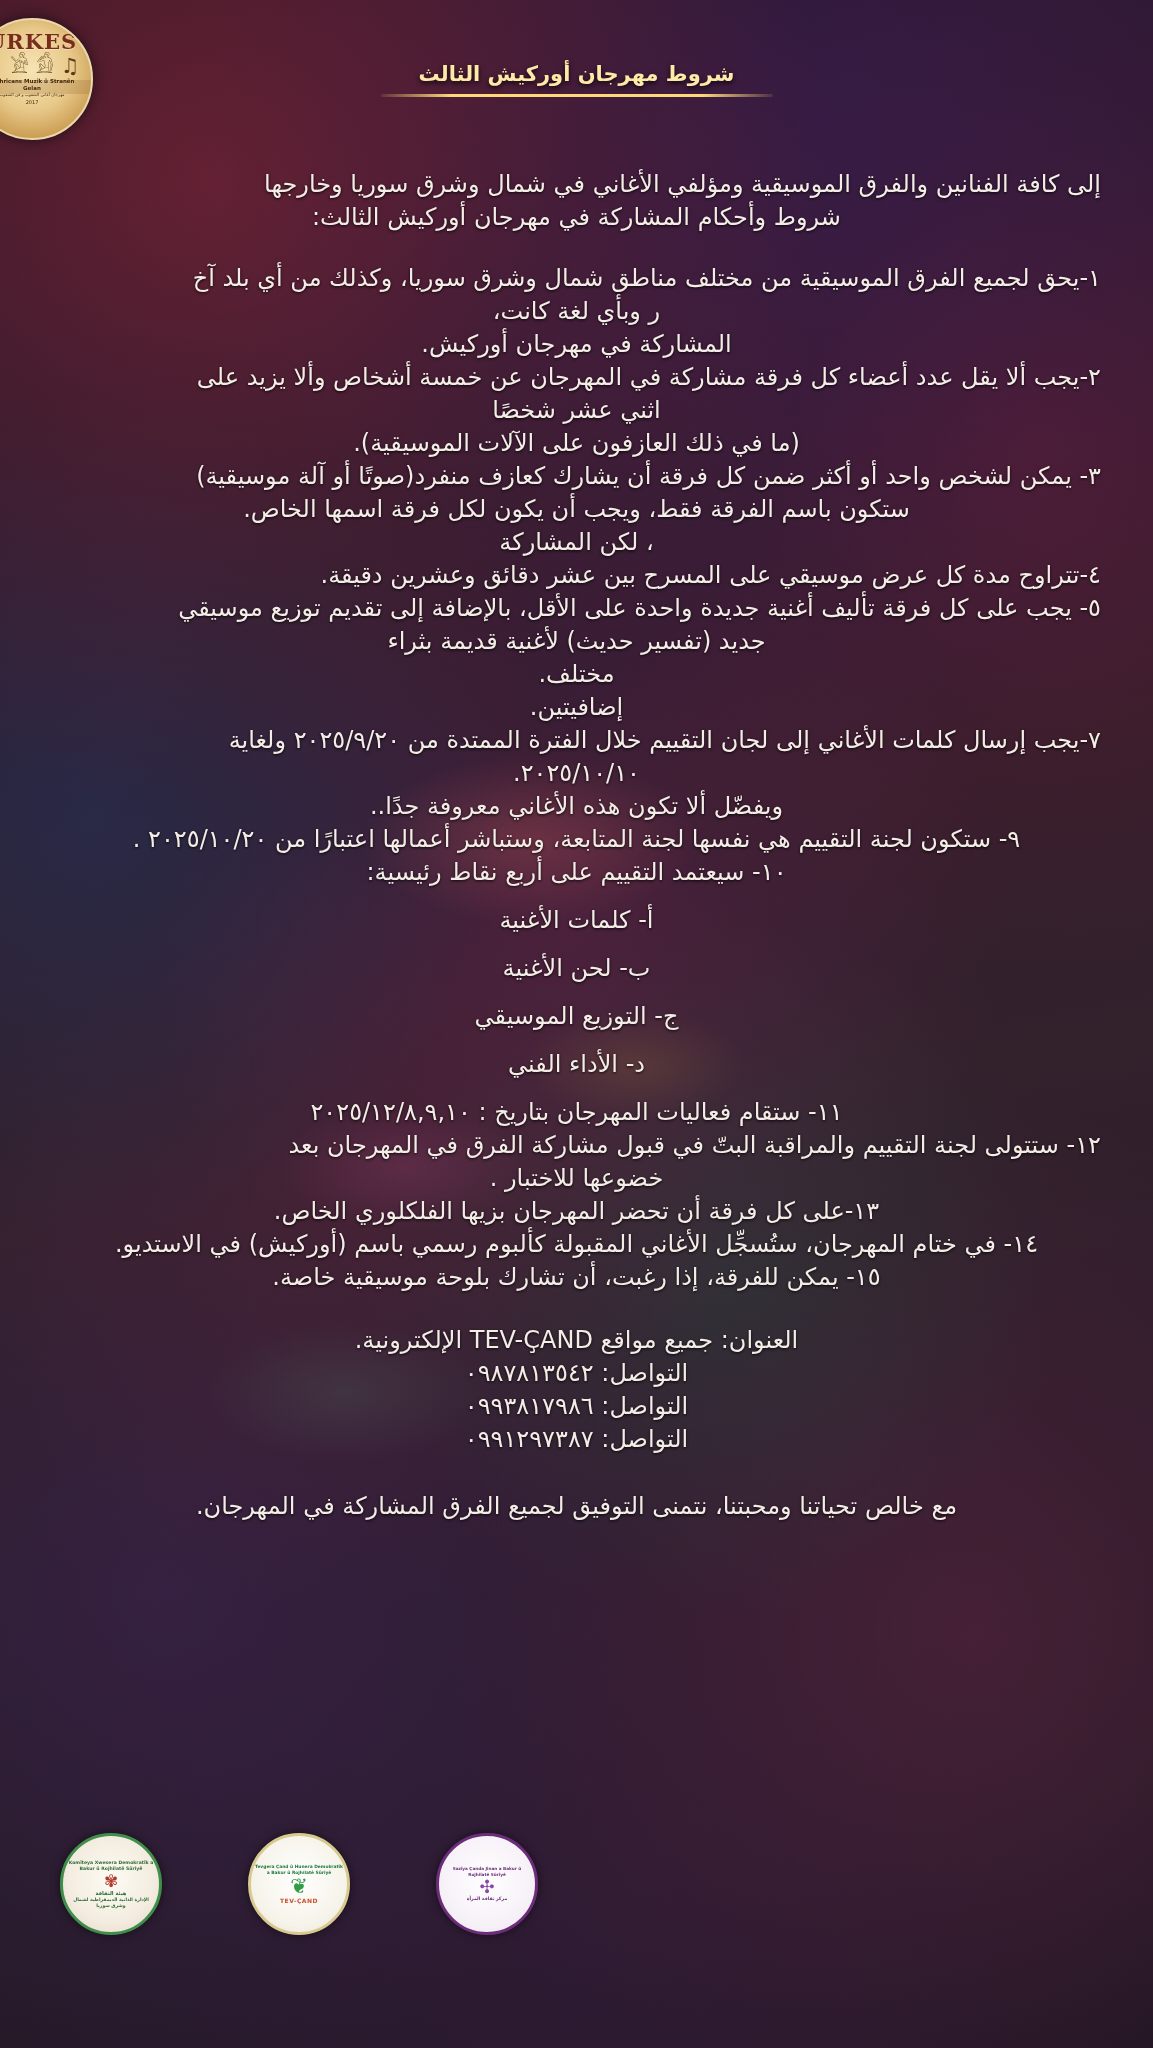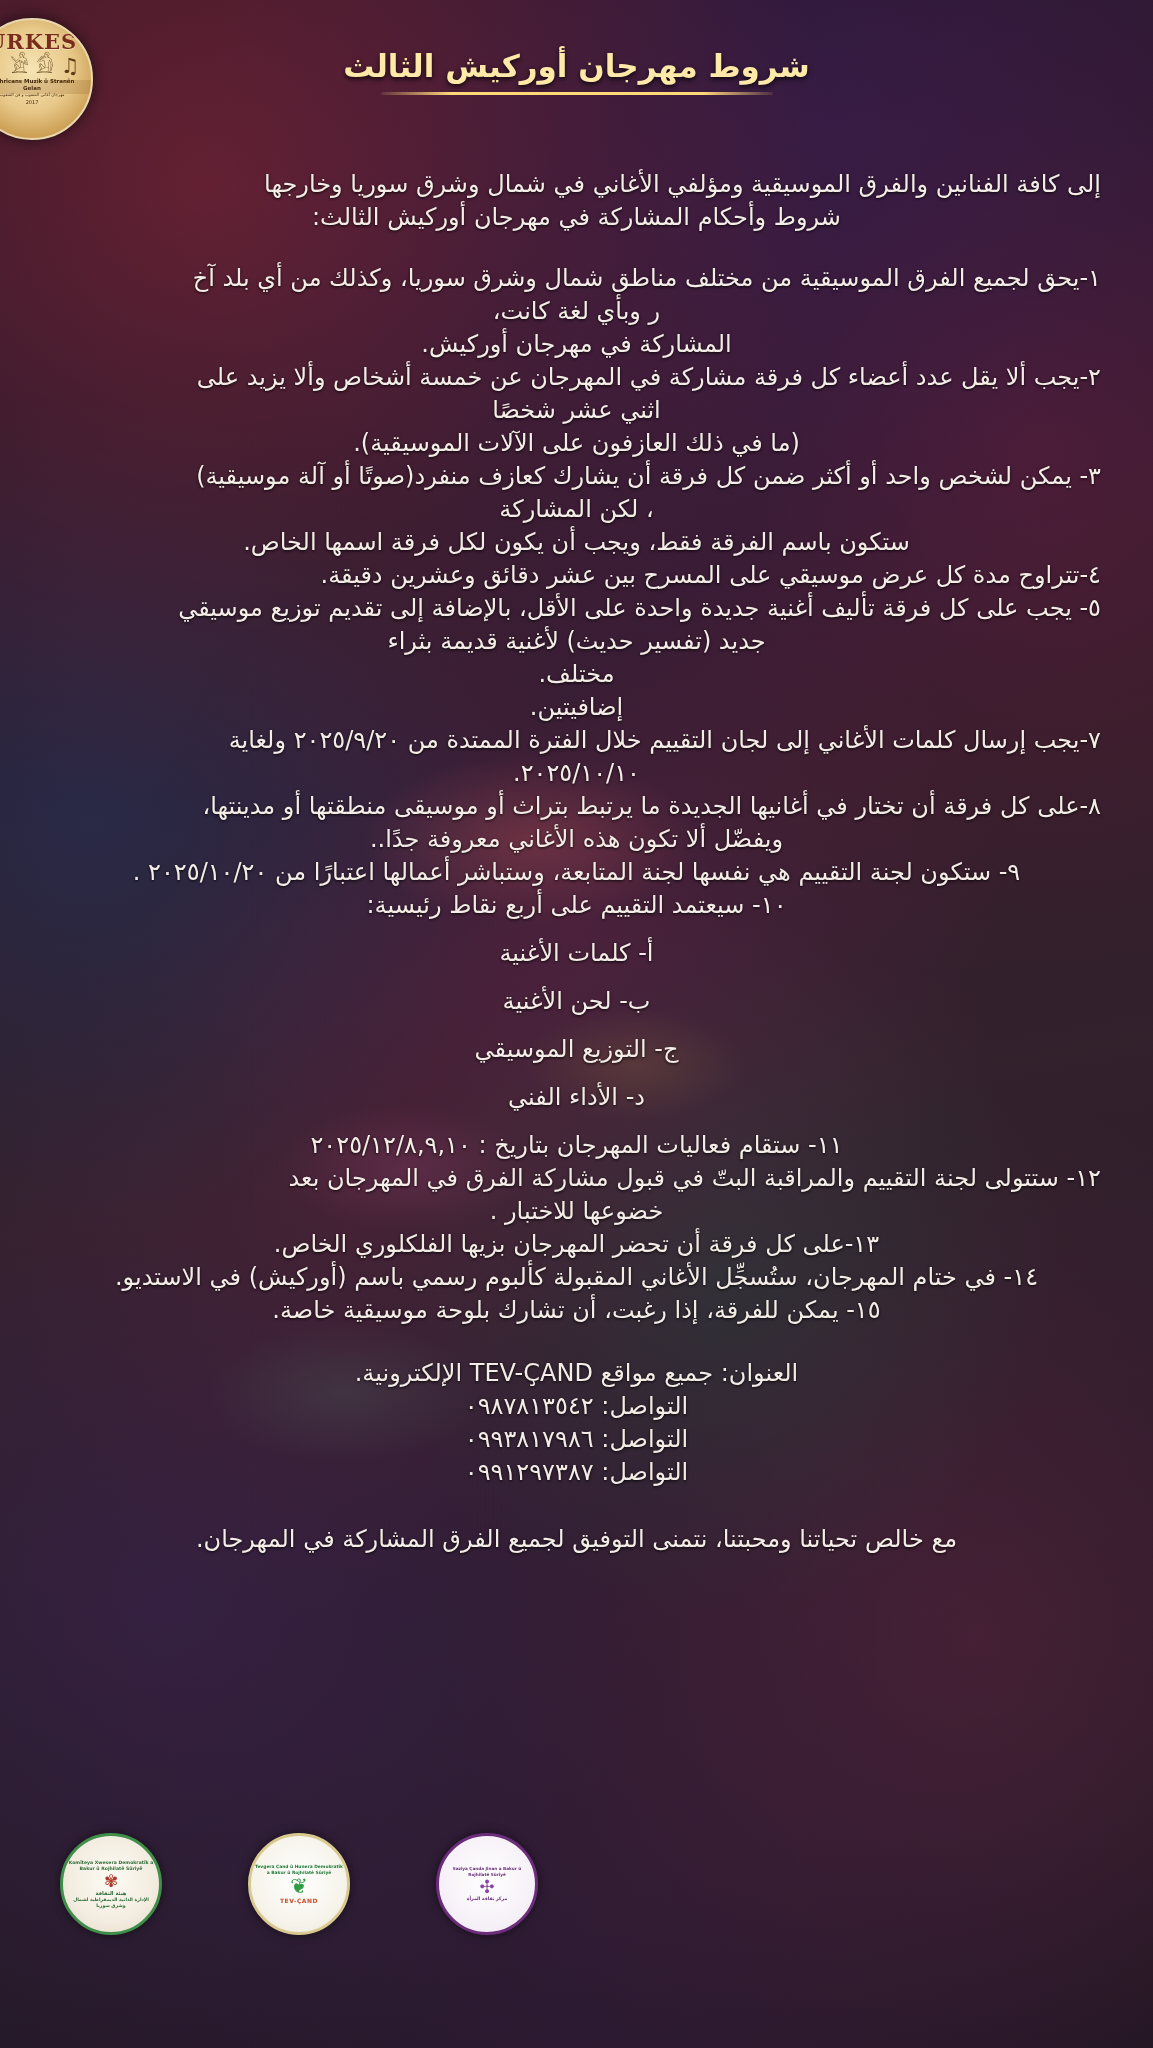--- a/index.html
+++ b/index.html
@@ -113,22 +113,22 @@
     position: absolute;
     top: 60px;
     left: 0;
     width: 100%;
     height: 14px;
     background: rgba(120,70,20,0.18);
   }
 
   .title {
     text-align: center;
-    padding-top: 48px;
-    font-size: 31px;
+    padding-top: 62px;
+    font-size: 21px;
     font-weight: bold;
     color: #ffe9a8;
     text-shadow: 0 2px 5px rgba(0,0,0,0.8);
     letter-spacing: 0.5px;
   }
   .title-underline {
     width: 392px;
     height: 3px;
     margin: 8px auto 0;
     background: linear-gradient(90deg, rgba(255,214,120,0.1), #ffd87a 18%, #ffd87a 82%, rgba(255,214,120,0.1));
@@ -308,30 +308,29 @@
     <div class="spacer"></div>
 
     <div class="rules">
       <p class="rule">١-يحق لجميع الفرق الموسيقية من مختلف مناطق شمال وشرق سوريا، وكذلك من أي بلد آخ</p>
       <p class="rule sub-item">ر وبأي لغة كانت،</p>
       <p class="rule sub-item">المشاركة في مهرجان أوركيش.</p>
       <p class="rule">٢-يجب ألا يقل عدد أعضاء كل فرقة مشاركة في المهرجان عن خمسة أشخاص وألا يزيد على</p>
       <p class="rule sub-item">اثني عشر شخصًا</p>
       <p class="rule sub-item">(ما في ذلك العازفون على الآلات الموسيقية).</p>
       <p class="rule">٣- يمكن لشخص واحد أو أكثر ضمن كل فرقة أن يشارك كعازف منفرد(صوتًا أو آلة موسيقية)</p>
+      <p class="rule sub-item">ستكون باسم الفرقة فقط، ويجب أن يكون لكل فرقة اسمها الخاص.</p>
       <p class="rule sub-item">، لكن المشاركة</p>
-      <p class="rule sub-item">ستكون باسم الفرقة فقط، ويجب أن يكون لكل فرقة اسمها الخاص.</p>
       <p class="rule">٤-تتراوح مدة كل عرض موسيقي على المسرح بين عشر دقائق وعشرين دقيقة.</p>
       <p class="rule">٥- يجب على كل فرقة تأليف أغنية جديدة واحدة على الأقل، بالإضافة إلى تقديم توزيع موسيقي</p>
       <p class="rule sub-item">جديد (تفسير حديث) لأغنية قديمة بثراء</p>
       <p class="rule sub-item">مختلف.</p>
       <p class="rule sub-item">إضافيتين.</p>
       <p class="rule">٧-يجب إرسال كلمات الأغاني إلى لجان التقييم خلال الفترة الممتدة من ٢٠٢٥/٩/٢٠ ولغاية</p>
       <p class="rule sub-item">٢٠٢٥/١٠/١٠.</p>
-      <p class="rule">٨-على كل فرقة أن تختار في أغانيها الجديدة ما يرتبط بتراث أو موسيقى منطقتها أو مدينتها،</p>
       <p class="rule sub-item">ويفضّل ألا تكون هذه الأغاني معروفة جدًا..</p>
       <p class="rule sub-item">٩- ستكون لجنة التقييم هي نفسها لجنة المتابعة، وستباشر أعمالها اعتبارًا من ٢٠٢٥/١٠/٢٠ .</p>
       <p class="rule sub-item">١٠- سيعتمد التقييم على أربع نقاط رئيسية:</p>
     </div>
 
     <div class="sub-items">
       <p class="sub-item">أ- كلمات الأغنية</p>
       <p class="sub-item">ب- لحن الأغنية</p>
       <p class="sub-item">ج- التوزيع الموسيقي</p>
       <p class="sub-item">د- الأداء الفني</p>

